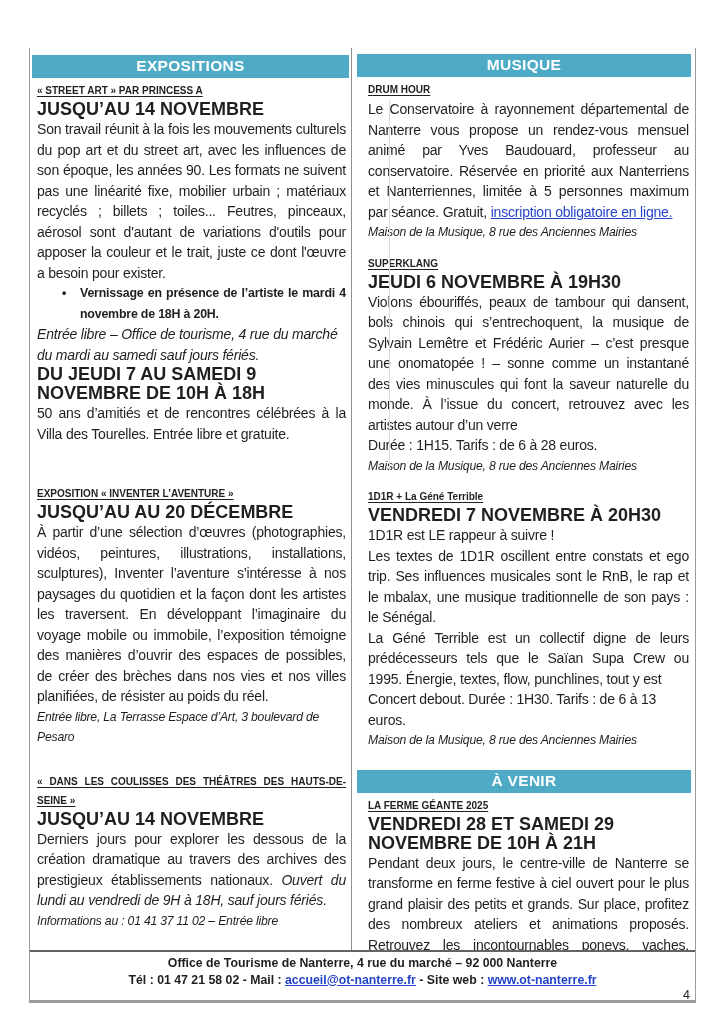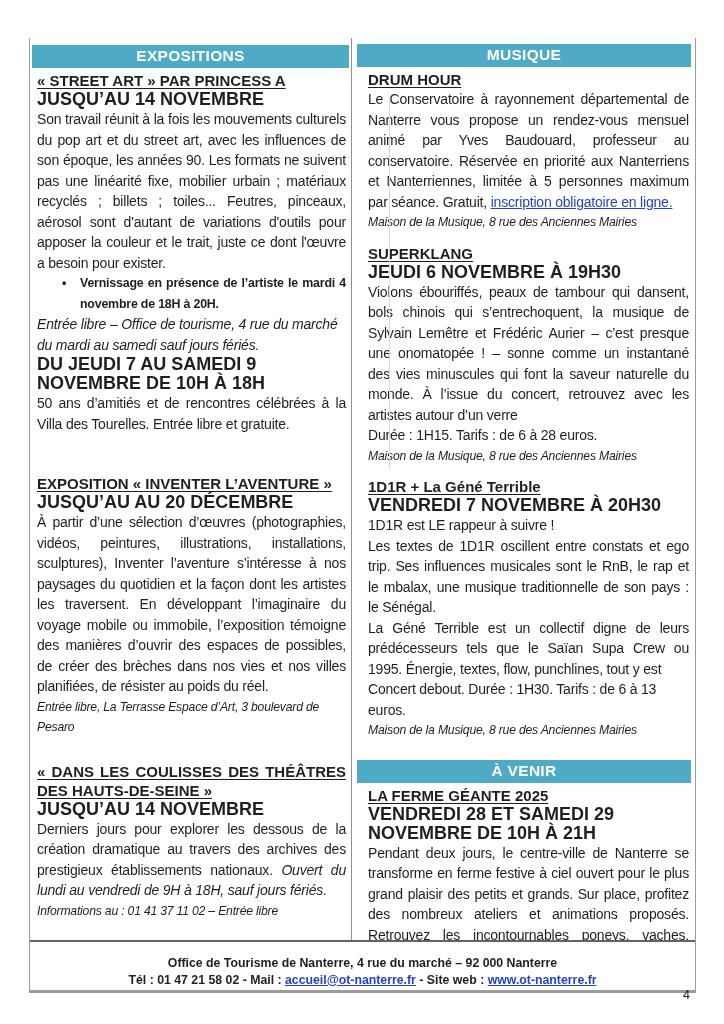--- a/index.html
+++ b/index.html
@@ -2,59 +2,59 @@
 <html><head>
 <meta charset="utf-8">
 <style>
   html,body{margin:0;padding:0;}
   body{
     width:724px;height:1024px;background:#ffffff;position:relative;
     font-family:"Liberation Sans", sans-serif;color:#1f1f1f;
     -webkit-font-smoothing:antialiased;
   }
   .frame{
-    position:absolute;left:29px;top:38px;width:667px;height:955px;
+    position:absolute;left:29px;top:48px;width:667px;height:955px;
     box-sizing:border-box;
     border-left:1px solid #9b9b9b;border-right:1px solid #9b9b9b;
     border-bottom:3px solid #9b9b9b;
     background:#ffffff;
   }
   .columns{display:flex;height:902px;overflow:hidden;}
   .col{box-sizing:border-box;}
   .col-left{width:322px;border-right:1px solid #8f8f8f;padding:0 5px 0 7px;}
   .col-right{flex:1;padding:0 6px 0 16px;}
   .bar{
     background:#4FABC5;color:#ffffff;font-weight:bold;font-size:15.5px;
     text-align:center;padding:2px 0 3px 0;margin-top:6px;letter-spacing:0.3px;
   }
   .col-left .bar{margin-left:-5px;margin-right:-3px;margin-top:7px;}
   .col-right .bar{margin-left:-11px;margin-right:-2px;}
   .sec-title{
-    font-weight:bold;font-size:15px;line-height:19px;margin:3px 0 0 0;
+    font-weight:bold;font-size:10px;line-height:19px;margin:3px 0 0 0;
     text-decoration:underline;text-underline-offset:2px;text-decoration-thickness:1.3px;
   }
   .sec-title.just{text-align:justify;}
   .sec-date{font-weight:bold;font-size:18px;line-height:19px;margin:0;}
   .body-p{
     font-size:14px;line-height:20.5px;text-align:justify;margin:0;
     letter-spacing:-0.2px;
   }
   .plain{text-align:left;}
   .it{font-style:italic;}
   .venue{font-style:italic;font-size:12.2px;line-height:20.5px;margin:0;letter-spacing:-0.2px;}
   .bullet-row{display:flex;font-weight:bold;font-size:12.4px;line-height:20.5px;padding-left:25px;letter-spacing:-0.2px;}
   .bullet-dot{width:18px;flex:0 0 18px;}
   .bullet-text{flex:1;text-align:justify;}
   a.doc-link{color:#2443C8;text-decoration:underline;cursor:pointer;}
   .gap-xs{margin-top:19px;}
   .gap-sm{margin-top:11px;}
   .gap-md{margin-top:24px;}
   .gap-lg{margin-top:40px;}
   .footer{
-    border-top:2px solid #636363;padding-top:13px;
+    border-top:2px solid #636363;padding-top:3px;
     font-size:12.3px;font-weight:bold;text-align:center;line-height:16.5px;
   }
   .footer .page-num{
     text-align:right;font-weight:normal;font-size:12.5px;padding-right:5px;line-height:15px;
   }
   .wrinkle{
     position:absolute;width:1px;background:#d9d9d9;
   }
 </style>
 </head>

